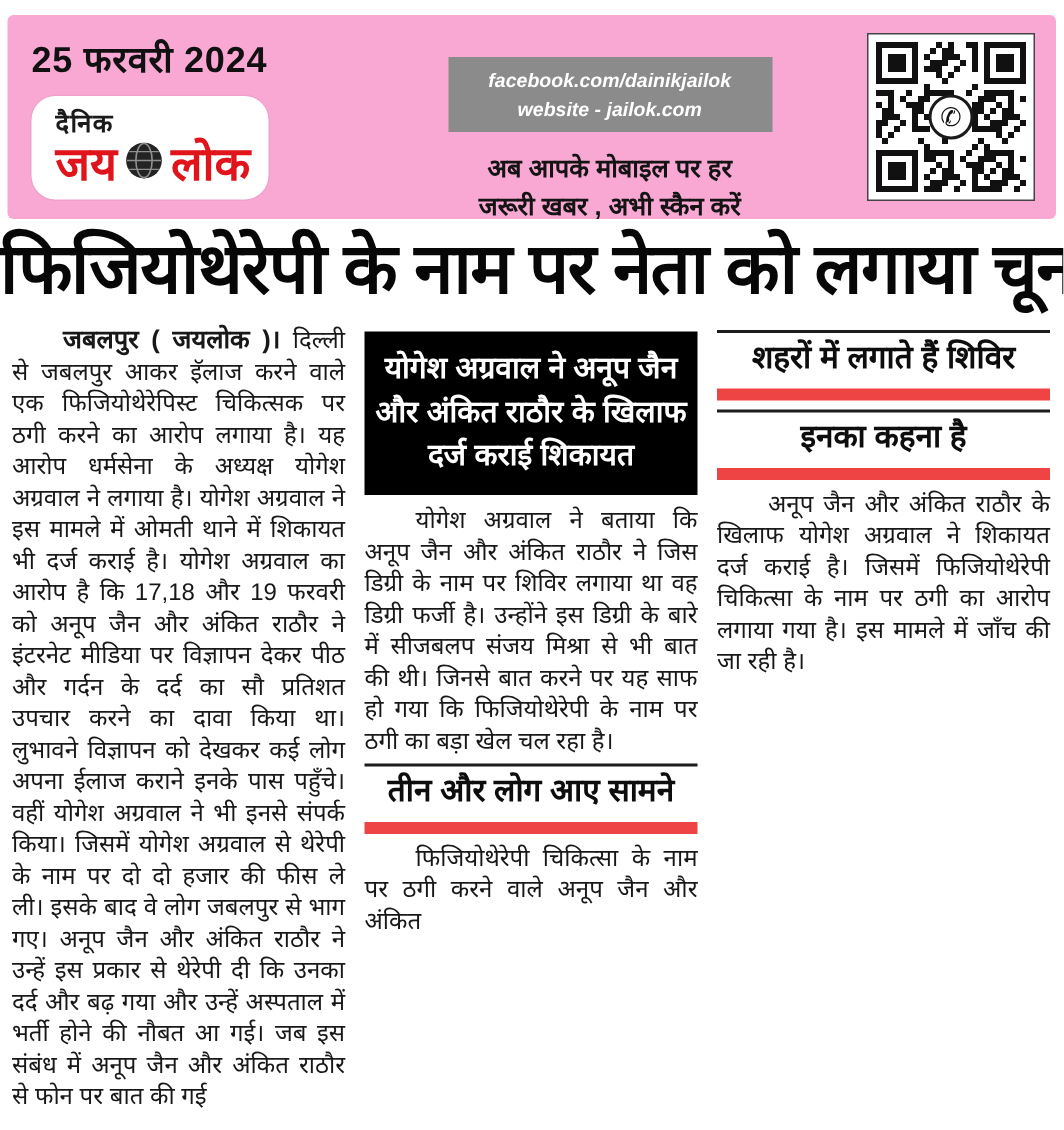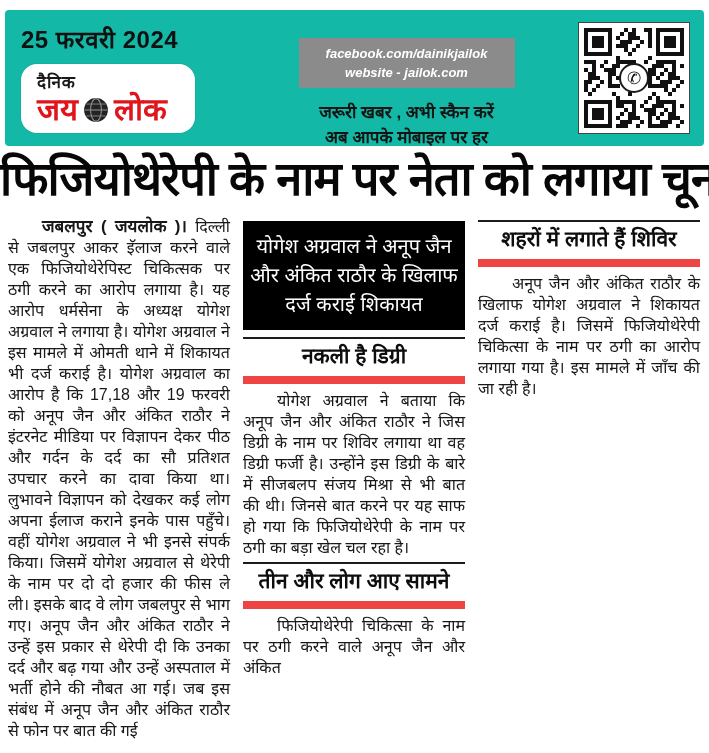--- a/index.html
+++ b/index.html
@@ -3,31 +3,31 @@
 <meta charset="utf-8">
 <style>
   * { margin:0; padding:0; box-sizing:border-box; }
   html,body { background:#ffffff; }
   body { font-family:"Liberation Sans", sans-serif; color:#141414; }
   .page { position:relative; width:709px; height:753px; background:#ffffff; overflow:hidden; }
 
   
   .masthead-bar{
     position:absolute; left:5px; top:10px; width:699px; height:136px;
-    background:#14b8a6; border-radius:4px;
+    background:#f9a8d4; border-radius:4px;
     display:flex; align-items:stretch; justify-content:space-between;
   }
   .mast-left{ padding:12px 0 0 16px; width:230px; }
   .edition-date{ font-size:24px; font-weight:bold; color:#111; letter-spacing:0.5px; }
   .logo-box{
-    margin-top:9px; width:174px; background:#ffffff; border-radius:16px;
+    margin-top:9px; width:158px; background:#ffffff; border-radius:16px;
     padding:6px 12px 8px 16px; box-shadow:0 0 0 1px rgba(0,0,0,0.04);
   }
   .logo-daily{ font-size:17px; color:#1a1a1a; font-weight:bold; letter-spacing:1px; }
-  .logo-name{ display:flex; align-items:center; gap:5px; margin-top:1px; }
+  .logo-name{ display:flex; gap:5px; margin-top:1px; }
   .logo-name .red{ font-size:31px; font-weight:bold; color:#e0151c; line-height:1; }
   .globe{ width:26px; height:26px; display:inline-block; }
   .mast-center{ flex:1; display:flex; flex-direction:column; align-items:center; padding-top:28px; }
   .social-box{
     background:#8b8b8b; color:#ffffff; text-align:center;
     font-size:13px; font-weight:bold; padding:6px 14px; line-height:19px; min-width:216px;font-style:italic;
   }
   .promo{ margin-top:12px; text-align:center; font-size:17px; font-weight:bold; color:#141414; line-height:25px; }
   .qr-wrap{
     position:relative; align-self:center; margin-right:14px;
@@ -51,21 +51,21 @@
   
   .columns{
     position:absolute; left:8px; top:216px; width:693px; height:537px;
     display:flex; gap:13px; overflow:hidden;
   }
   .col{ width:222px; flex:0 0 222px; font-size:16px; line-height:21px; text-align:justify; color:#181818; }
   .col p{ margin:0 0 2px 0; }
   .indent{ text-indent:34px; }
   .dateline{ font-weight:bold; font-size:17px; }
   .highlight-box{
-    background:#000000; color:#ffffff; font-weight:normal; font-size:20px;
+    background:#000000; color:#ffffff; font-weight:bold; font-size:20px;
     line-height:29px; text-align:center; padding:11px 6px; margin:5px 0 7px 0;
   }
   .subhead{
     font-size:21px; font-weight:bold; text-align:center; color:#0d0d0d;
     border-top:2px solid #1c1c1c; border-bottom:8px solid #ef4444;
     padding:4px 0 7px 0; margin:4px 0 6px 0; line-height:26px;
   }
 </style>
 </head>
 <body>
@@ -92,22 +92,22 @@
         </div>
       </div>
     </div>
 
     <div class="mast-center">
       <div class="social-box">
         <div>facebook.com/dainikjailok</div>
         <div>website - jailok.com</div>
       </div>
       <div class="promo">
+        <div>अब आपके मोबाइल पर हर</div>
         <div>जरूरी खबर , अभी स्कैन करें</div>
-        <div>अब आपके मोबाइल पर हर</div>
       </div>
     </div>
 
     <div class="qr-wrap">
       <svg id="qr-svg" viewBox="0 0 25 25">
           <rect x="0" y="0" width="1" height="1"></rect>
           <rect x="1" y="0" width="1" height="1"></rect>
           <rect x="2" y="0" width="1" height="1"></rect>
           <rect x="3" y="0" width="1" height="1"></rect>
           <rect x="4" y="0" width="1" height="1"></rect>
@@ -388,26 +388,26 @@
   <h1 class="headline">फिजियोथेरेपी के नाम पर नेता को लगाया चूना</h1>
 
   <main class="columns">
 
     <section class="col">
       <p class="indent"><strong class="dateline">जबलपुर ( जयलोक )।</strong> <span>दिल्ली से जबलपुर आकर इॅलाज करने वाले एक फिजियोथेरेपिस्ट चिकित्सक पर ठगी करने का आरोप लगाया है। यह आरोप धर्मसेना के अध्यक्ष योगेश अग्रवाल ने लगाया है। योगेश अग्रवाल ने इस मामले में ओमती थाने में शिकायत भी दर्ज कराई है। योगेश अग्रवाल का आरोप है कि 17,18 और 19 फरवरी को अनूप जैन और अंकित राठौर ने इंटरनेट मीडिया पर विज्ञापन देकर पीठ और गर्दन के दर्द का सौ प्रतिशत उपचार करने का दावा किया था। लुभावने विज्ञापन को देखकर कई लोग अपना ईलाज कराने इनके पास पहुँचे। वहीं योगेश अग्रवाल ने भी इनसे संपर्क किया। जिसमें योगेश अग्रवाल से थेरेपी के नाम पर दो दो हजार की फीस ले ली। इसके बाद वे लोग जबलपुर से भाग गए। अनूप जैन और अंकित राठौर ने उन्हें इस प्रकार से थेरेपी दी कि उनका दर्द और बढ़ गया और उन्हें अस्पताल में भर्ती होने की नौबत आ गई। जब इस संबंध में अनूप जैन और अंकित राठौर से फोन पर बात की गई</span></p>
     </section>
 
     <section class="col">
       <div class="highlight-box">योगेश अग्रवाल ने अनूप जैन और अंकित राठौर के खिलाफ दर्ज कराई शिकायत</div>
-      <h2 class="subhead">नकली है डिग्री</h2>
       <p class="indent">योगेश अग्रवाल ने बताया कि अनूप जैन और अंकित राठौर ने जिस डिग्री के नाम पर शिविर लगाया था वह डिग्री फर्जी है। उन्होंने इस डिग्री के बारे में सीजबलप संजय मिश्रा से भी बात की थी। जिनसे बात करने पर यह साफ हो गया कि फिजियोथेरेपी के नाम पर ठगी का बड़ा खेल चल रहा है।</p>
       <h2 class="subhead">तीन और लोग आए सामने</h2>
       <p class="indent">फिजियोथेरेपी चिकित्सा के नाम पर ठगी करने वाले अनूप जैन और अंकित</p>
     </section>
 
     <section class="col">
       <h2 class="subhead">शहरों में लगाते हैं शिविर</h2>
+      <h2 class="subhead">इनका कहना है</h2>
       <p class="indent">अनूप जैन और अंकित राठौर के खिलाफ योगेश अग्रवाल ने शिकायत दर्ज कराई है। जिसमें फिजियोथेरेपी चिकित्सा के नाम पर ठगी का आरोप लगाया गया है। इस मामले में जाँच की जा रही है।</p>
 
     </section>
 
   </main>
 </div>
 
 </body></html>

